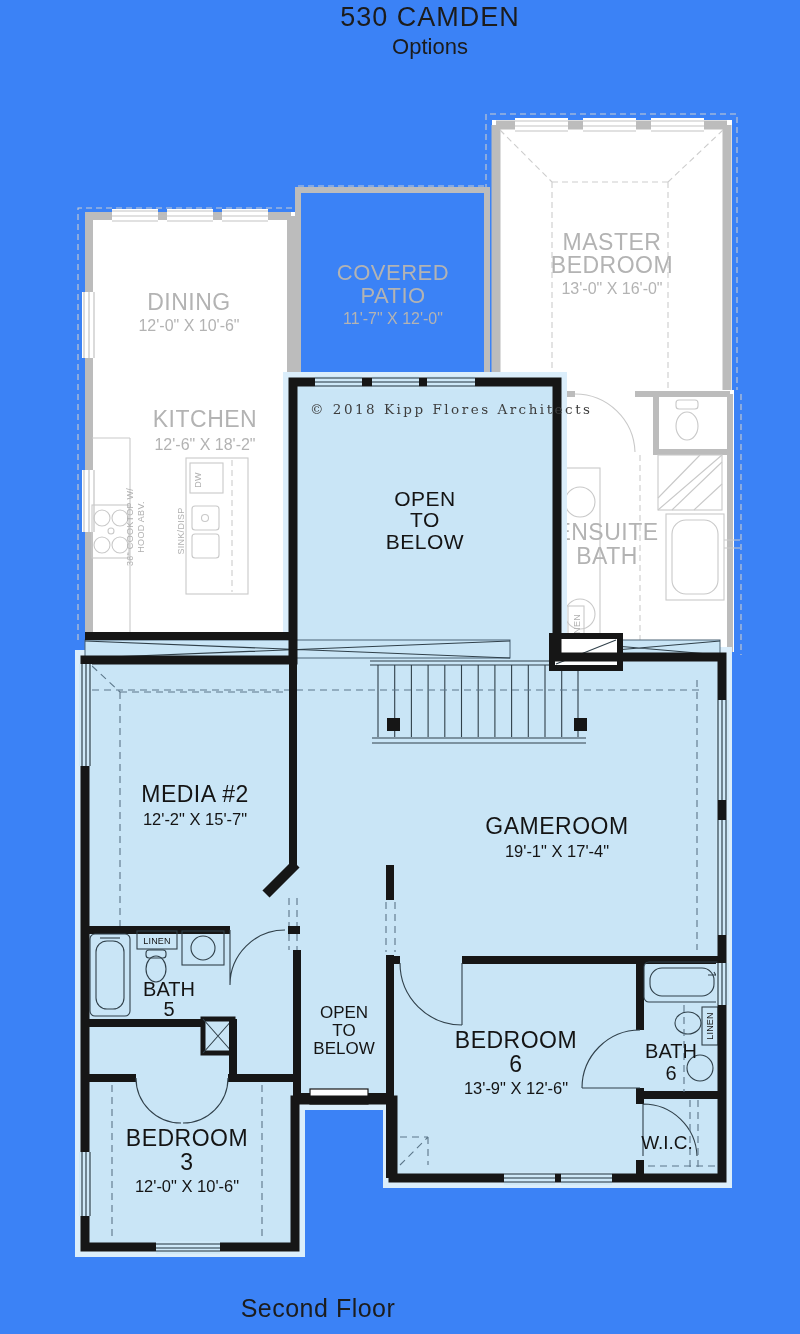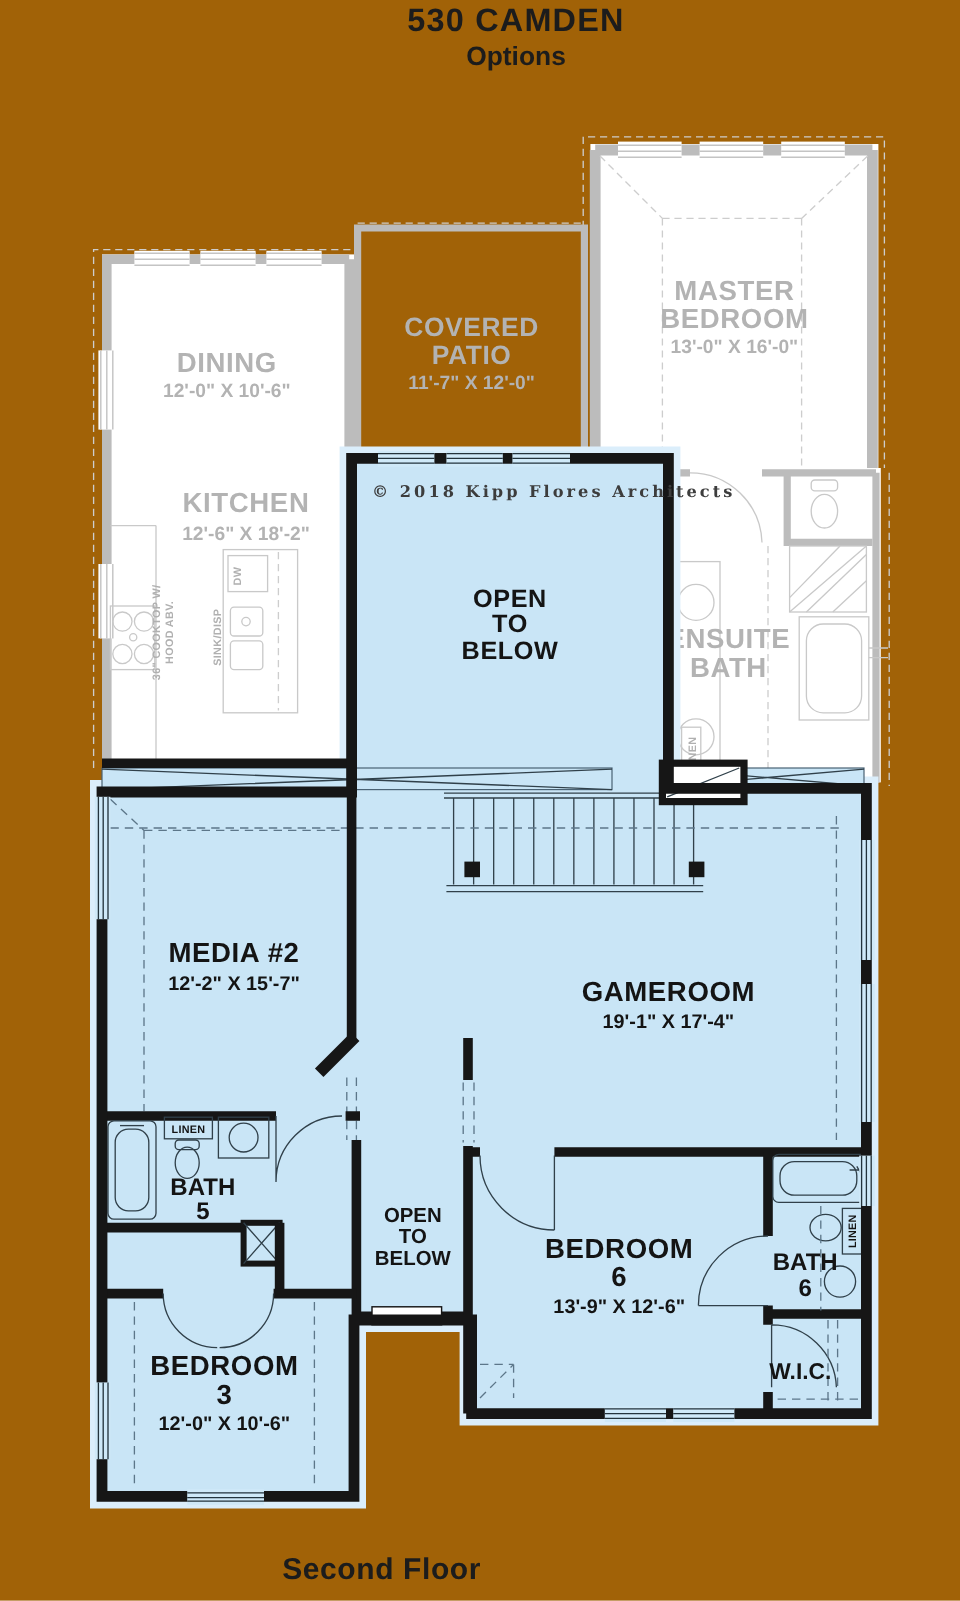--- a/index.html
+++ b/index.html
@@ -1,17 +1,17 @@
 <!DOCTYPE html>
 <html><head>
 <meta charset="utf-8">
 <style>
   html,body{margin:0;padding:0;background:#ffffff;}
-  .page{position:relative;width:800px;height:1334px;background:#a16207;overflow:hidden;
-        font-family:"Liberation Sans",sans-serif;font-weight:bold;}
+  .page{position:relative;width:800px;height:1334px;background:#3b82f6;overflow:hidden;
+        font-family:"Liberation Sans",sans-serif;}
   .title-wrap{position:absolute;top:2px;left:60px;width:740px;text-align:center;color:#1c1c1c;}
   .title-main{font-size:27px;letter-spacing:1px;font-family:"Liberation Sans",sans-serif;}
   .title-sub{font-size:22px;margin-top:1px;}
   .footer-wrap{position:absolute;top:1294px;left:0;width:636px;text-align:center;color:#1c1c1c;
                font-size:25px;letter-spacing:0.5px;}
   svg{position:absolute;top:0;left:0;}
   .wallG8{stroke:#bcbcbc;fill:none;stroke-width:8;}
   .wallG6{stroke:#bcbcbc;fill:none;stroke-width:6;}
   .thinG{stroke:#c9c9c9;fill:none;stroke-width:1.1;}
   .dashG{stroke:#cdcdcd;fill:none;stroke-width:1.1;stroke-dasharray:6 4;}

